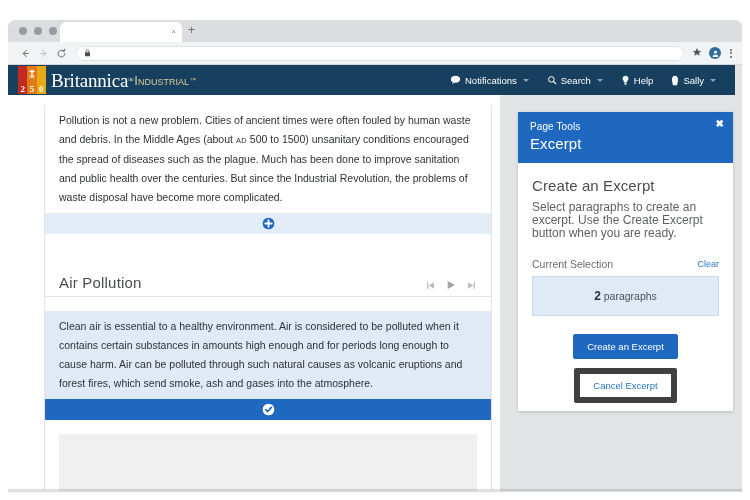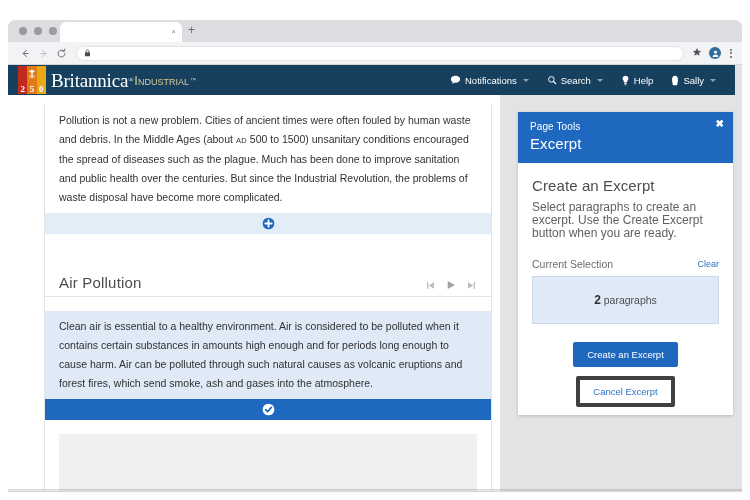--- a/index.html
+++ b/index.html
@@ -250,36 +250,36 @@
   .panel-desc { font-size: 12px; color: #5f6164; line-height: 13px; }
   .sel-row {
     display: flex; align-items: center;
     margin-top: 18px; margin-bottom: 6px;
   }
   .sel-label { font-size: 10.5px; color: #6a6c70; }
   .clear-link { margin-left: auto; font-size: 9px; color: #2a74c4; }
   .sel-box {
     background: #dfeaf6;
     border: 1px solid #c7d9ee;
-    height: 48px;
+    height: 40px;
     display: flex; align-items: center; justify-content: center;
   }
   .sel-count { font-size: 10.5px; color: #2f3133; }
   .sel-count b { font-size: 12px; }
   .sel-count span { color: #4d4f52; }
   .btn-row { display: flex; justify-content: center; margin-top: 18px; }
   .btn-primary {
     background: #1f68bf; color: #ffffff;
     font-size: 9.5px; padding: 6px 13px;
     border-radius: 2px; border: 1px solid #1f68bf;
   }
   .btn-outline {
     background: #ffffff; color: #2a74c4;
     font-size: 9.5px; padding: 6px 13px;
-    border-radius: 2px; border: 4px solid #404040;
+    border-radius: 2px; border: 6px solid #404040;
   }
   .btn-row.second { margin-top: 9px; }
 
   
   #shadow {
     position: absolute;
     left: 8px; top: 489px; width: 734px; height: 4px;
     background: linear-gradient(180deg, rgba(0,0,0,.16), rgba(0,0,0,0));
   }
 </style>

